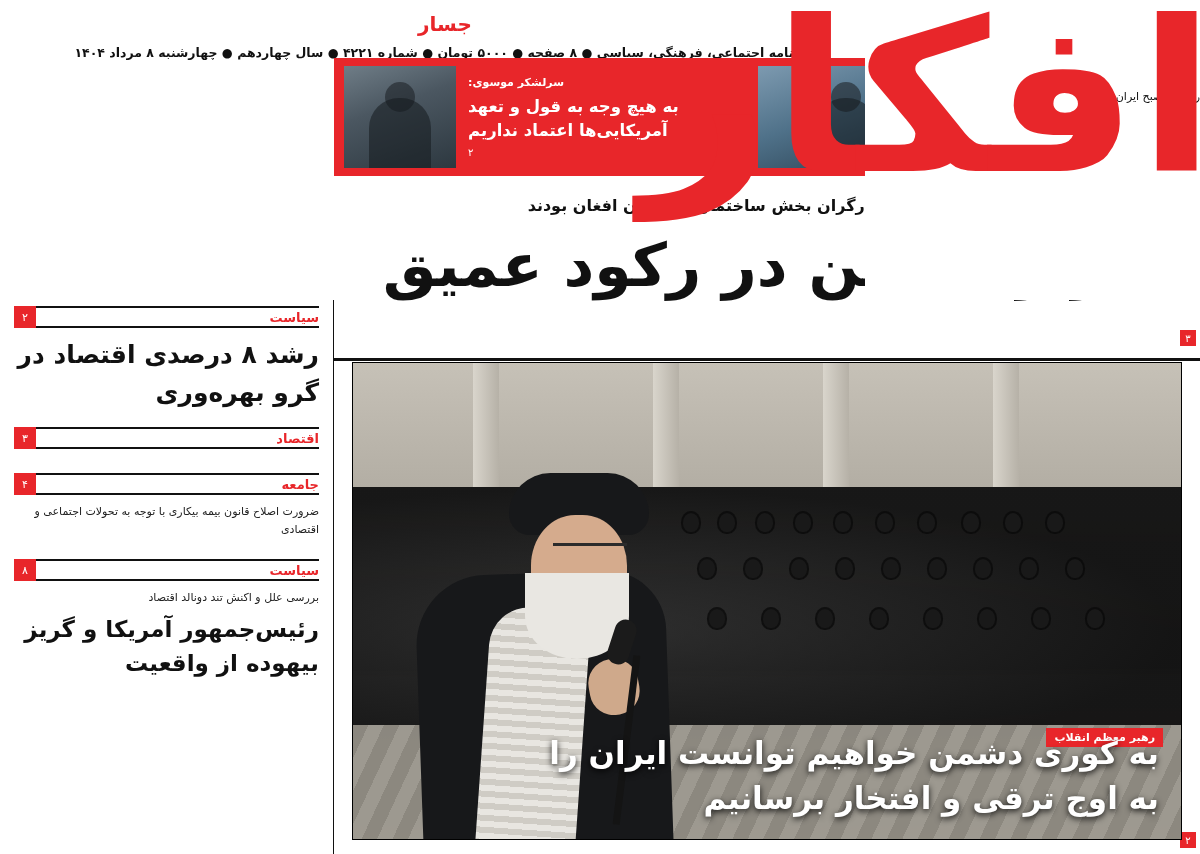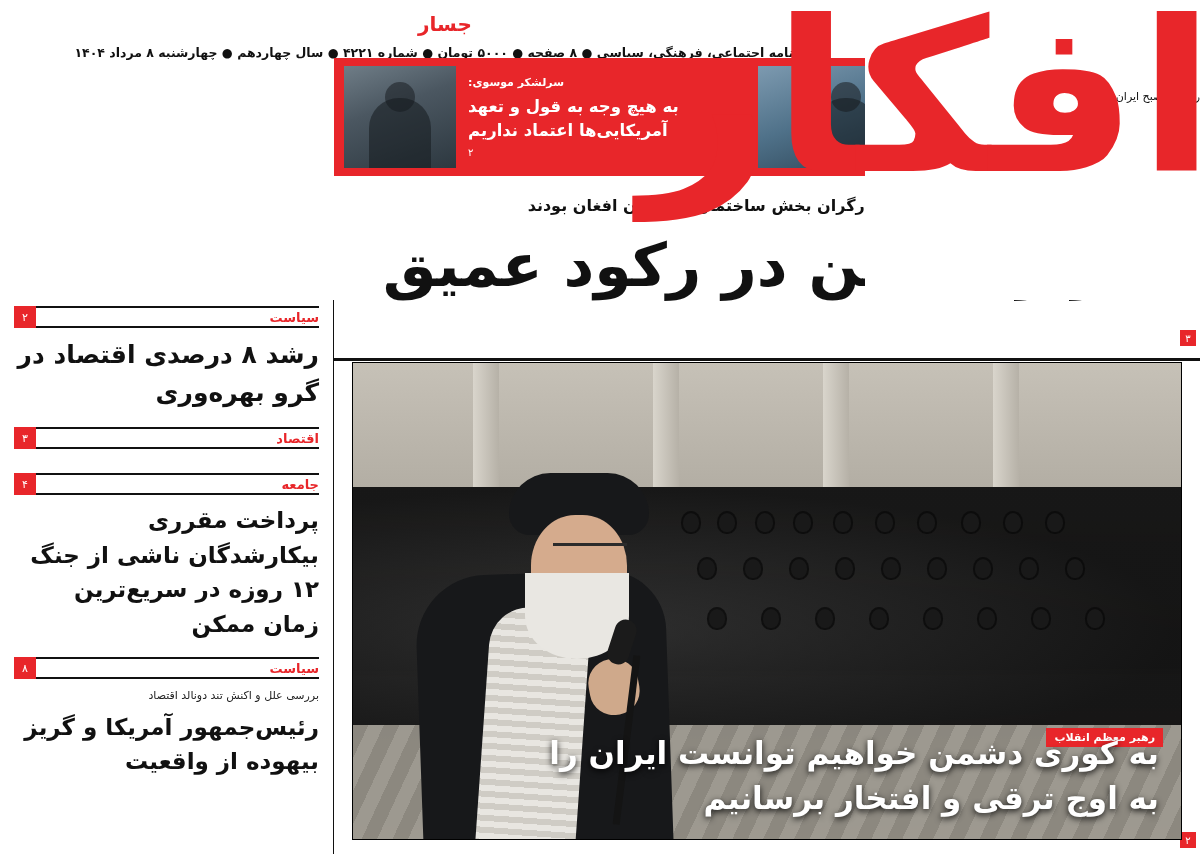--- a/index.html
+++ b/index.html
@@ -384,21 +384,21 @@
         <span class="sb-cat">اقتصاد</span>
         <span class="sb-page">۳</span>
       </div>
     </div>
 
     <div class="sb-item">
       <div class="sb-bar">
         <span class="sb-cat">جامعه</span>
         <span class="sb-page">۴</span>
       </div>
-      <div class="sb-head small">پرداخت مقرری بیکارشدگان ناشی از جنگ ۱۲ روزه در سریع‌ترین زمان ممکن</div>
+      <div class="sb-kicker">ضرورت اصلاح قانون بیمه بیکاری با توجه به تحولات اجتماعی و اقتصادی</div>
     </div>
 
     <div class="sb-item">
       <div class="sb-bar">
         <span class="sb-cat">سیاست</span>
         <span class="sb-page">۸</span>
       </div>
       <div class="sb-kicker">بررسی علل و اکنش تند دونالد اقتصاد</div>
       <div class="sb-head small">رئیس‌جمهور آمریکا و گریز بیهوده از واقعیت</div>
     </div>

